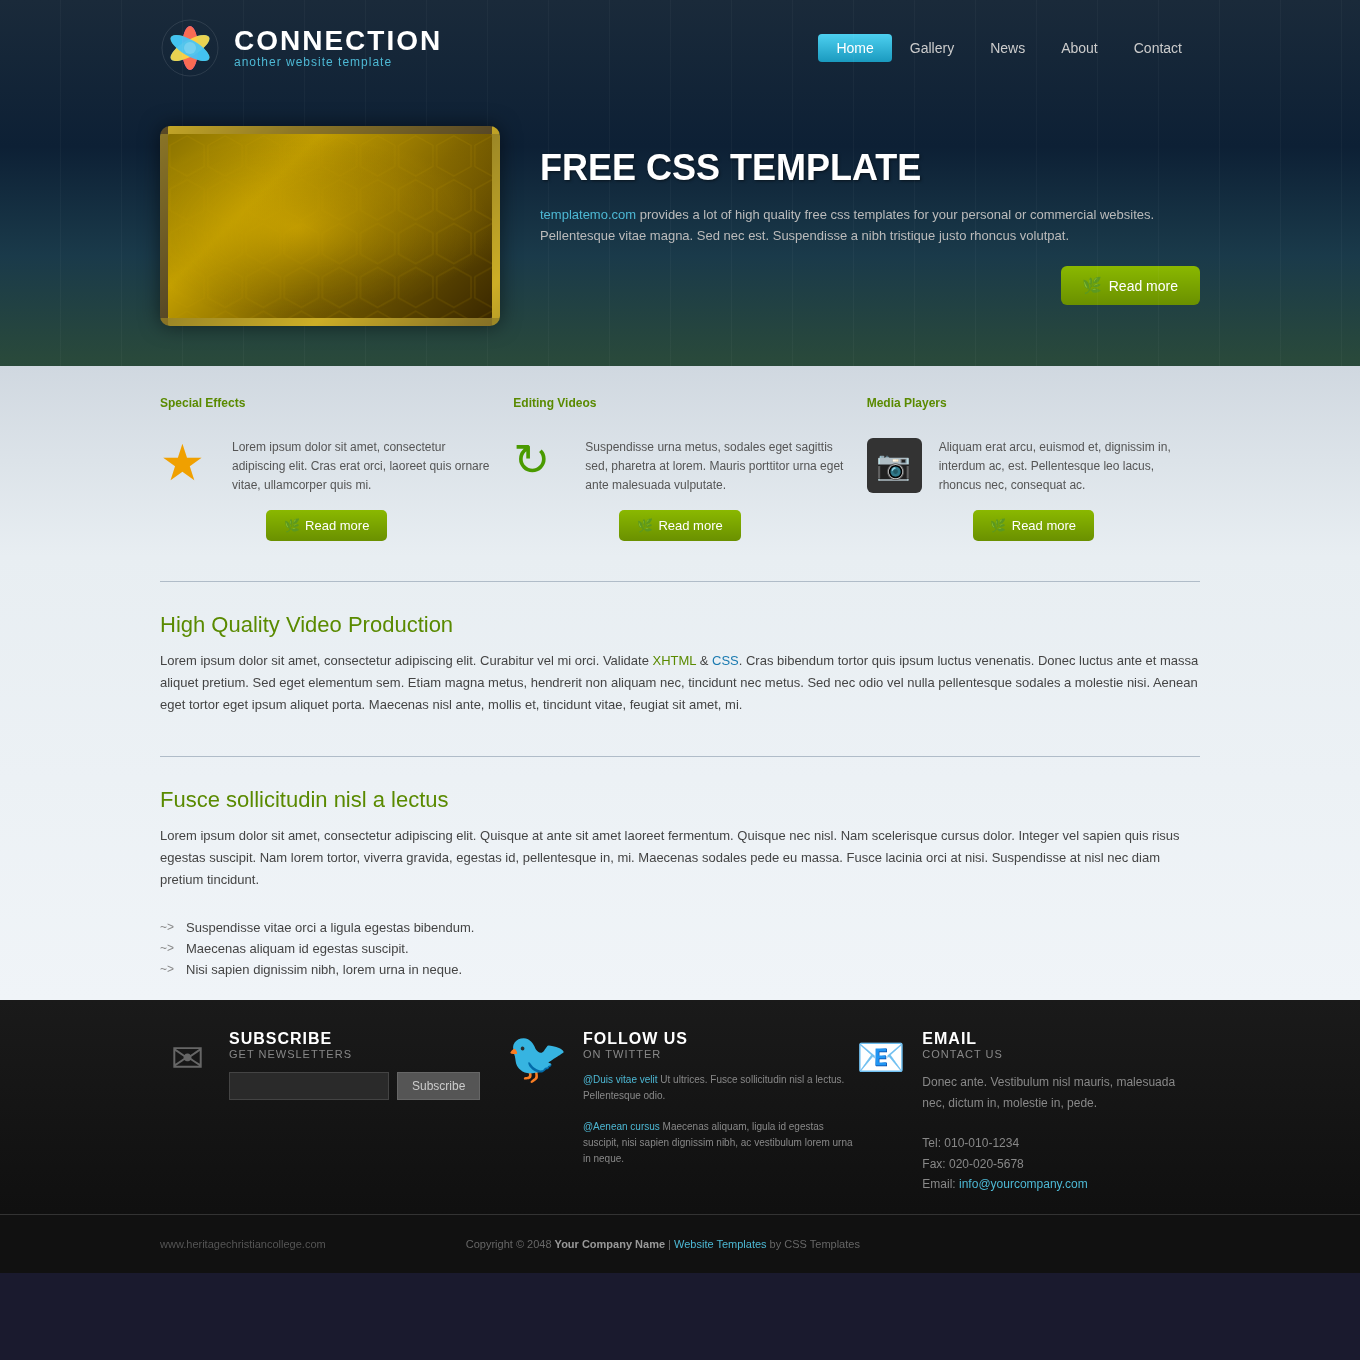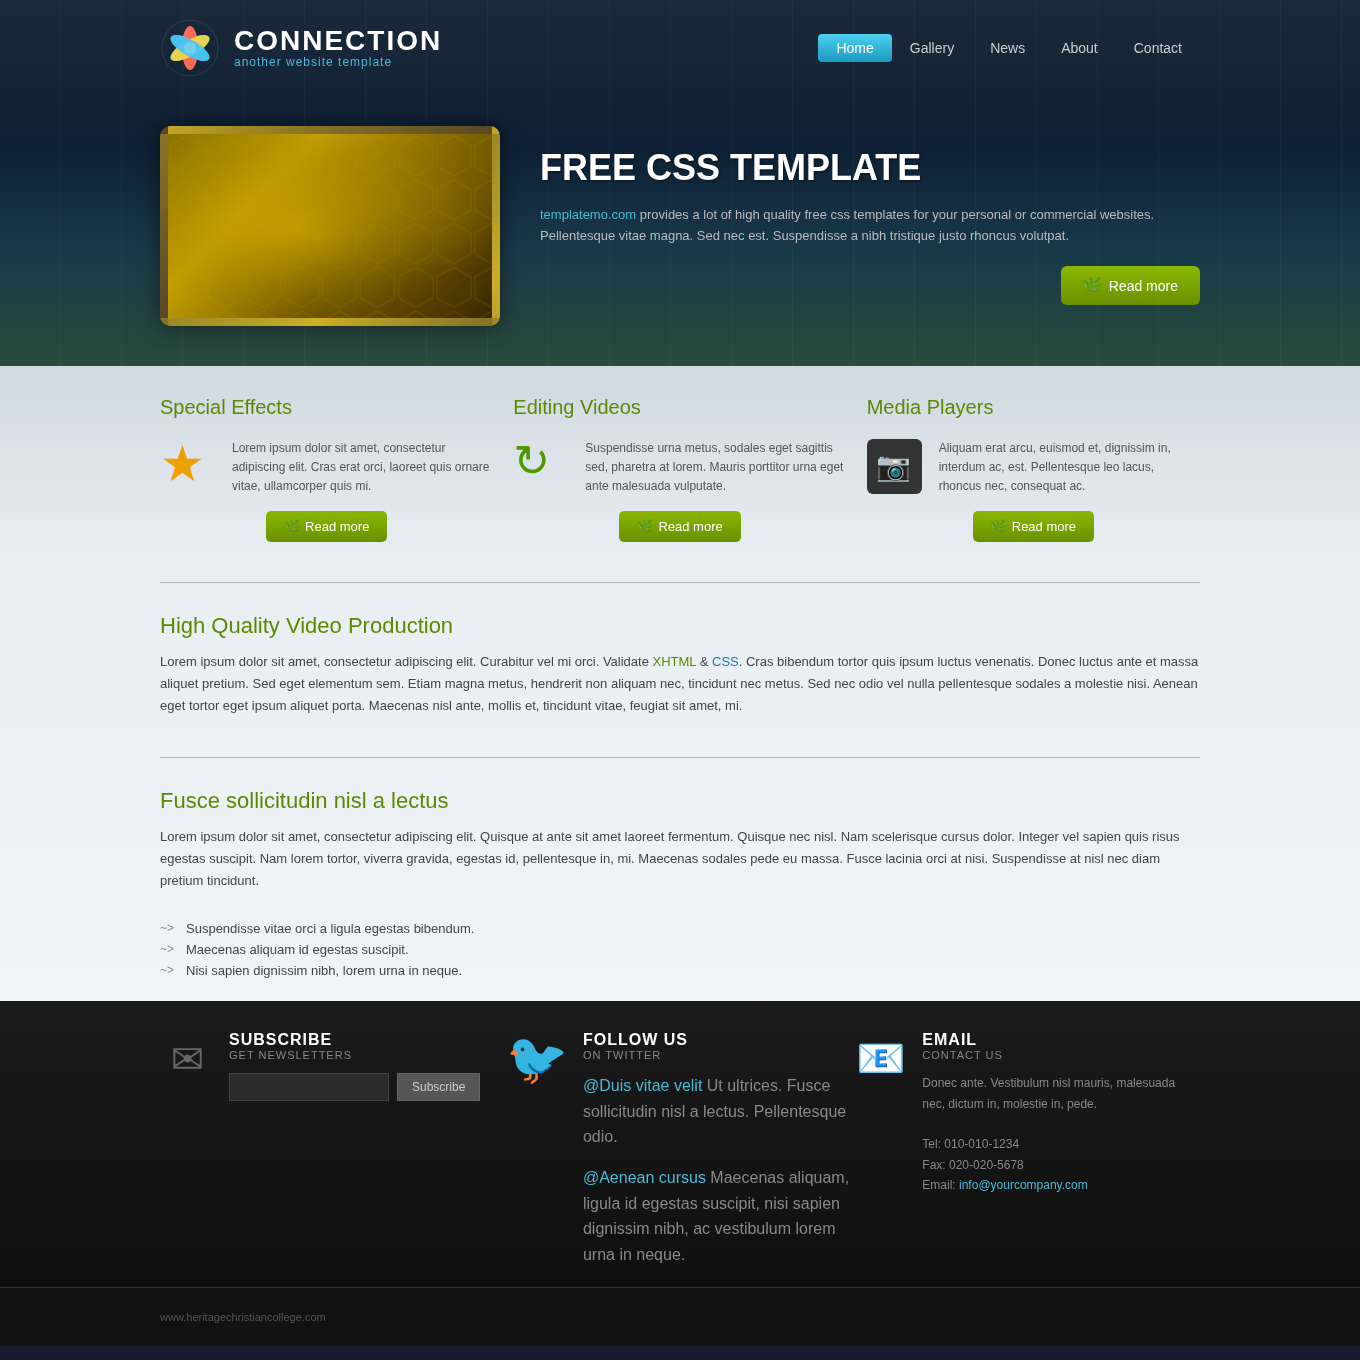--- a/index.html
+++ b/index.html
@@ -155,24 +155,24 @@
       display: flex;
       gap: 0;
       padding: 30px 0 20px;
     }
     .col {
       flex: 1;
       padding: 0 20px 0 0;
     }
     .col:last-child { padding-right: 0; }
     .col-title {
-      font-size: 20px;
+      font-size: 12px;
       color: #5a8a00;
-      margin-bottom: 20px;
-      font-weight: normal;
+      margin-bottom: 28px;
+      font-weight: bold;
     }
     .col-body {
       display: flex;
       gap: 12px;
       align-items: flex-start;
     }
     .col-icon { flex: 0 0 60px; }
     .star-icon {
       width: 55px;
       height: 55px;
@@ -298,21 +298,21 @@
       outline: none;
     }
     .subscribe-btn {
       background: #555;
       color: #ccc;
       border: 1px solid #666;
       padding: 6px 14px;
       font-size: 12px;
       cursor: pointer;
     }
-    .footer-twitter-text { font-size: 16px; color: #888; line-height: 1.6; }
+    .footer-twitter-text { font-size: 10px; color: #888; line-height: 1.6; }
     .twitter-handle { color: #4db8d4; text-decoration: none; }
     .footer-contact-text { font-size: 12px; color: #888; line-height: 1.7; }
     .footer-email-link { color: #4db8d4; text-decoration: none; }
     .footer-bottom-full {
       border-top: 1px solid #333;
       background: #111;
       padding: 10px 0;
     }
     .footer-bottom-inner {
       max-width: 1080px;
@@ -519,16 +519,19 @@
           <span>Fax: 020-020-5678</span><br>
           <span>Email: </span><a class="footer-email-link">info@yourcompany.com</a>
         </p>
       </div>
     </div>
   </div>
 
   <div class="footer-bottom-full">
     <div class="footer-bottom-inner">
       <span class="footer-site-url">www.heritagechristiancollege.com</span>
+      <span class="footer-copy">
+        <span>Copyright © 2048 </span><strong>Your Company Name</strong><span> | </span><a class="footer-email-link">Website Templates</a><span> by CSS Templates</span>
+      </span>
       <span style="flex:0 0 200px;"></span>
     </div>
   </div>
 </div>
 
 </body></html>

